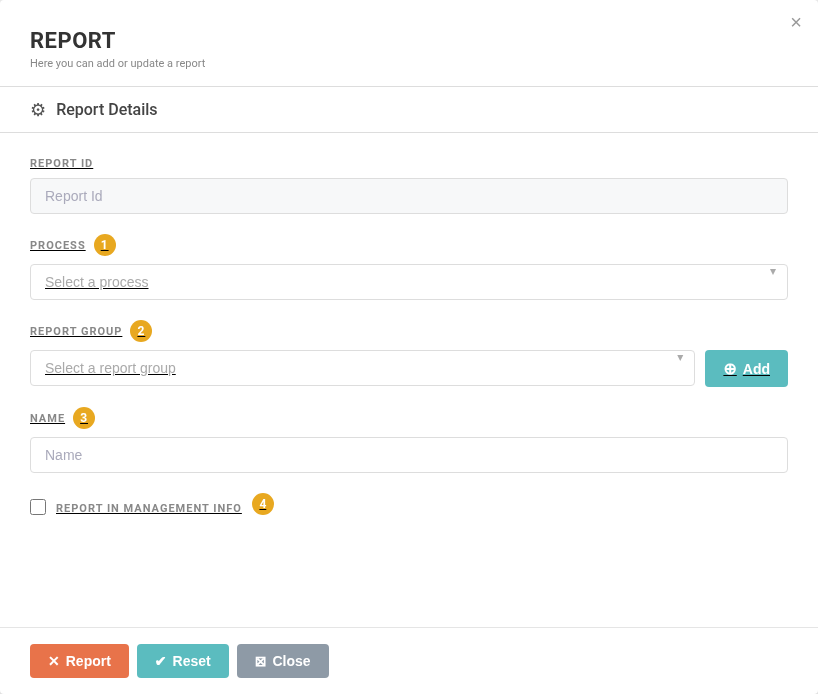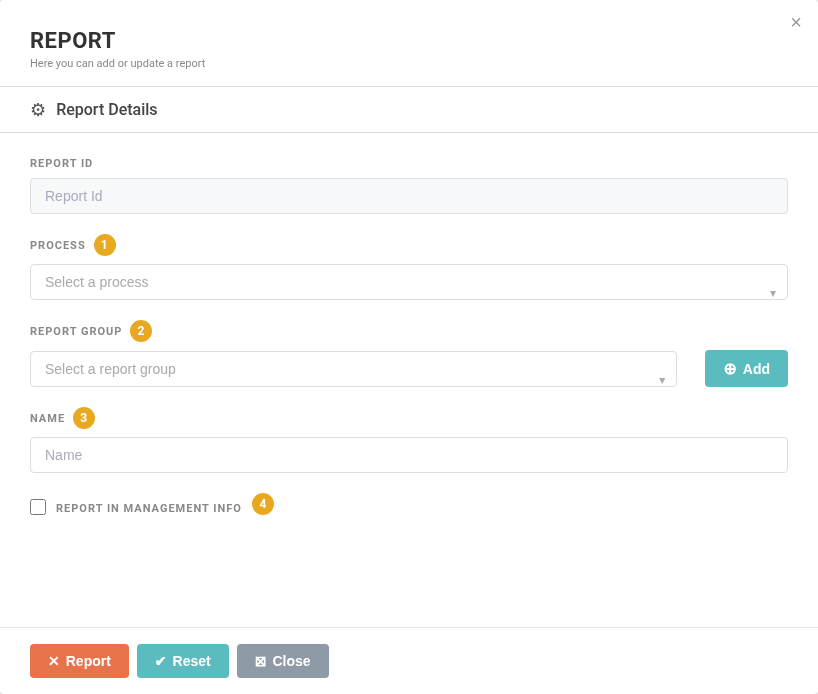--- a/index.html
+++ b/index.html
@@ -59,20 +59,21 @@
       color: #555;
     }
     .section-title {
       font-size: 16px;
       color: #444;
       font-weight: 500;
     }
     .modal-body {
       padding: 24px 30px;
       flex: 1;
+      text-decoration: underline;
     }
     .field-group {
       margin-bottom: 20px;
     }
     .field-label {
       font-size: 11px;
       font-weight: 700;
       color: #888;
       letter-spacing: 1px;
       text-transform: uppercase;
@@ -106,21 +107,21 @@
     }
     .field-input::placeholder {
       color: #aab;
     }
     .name-input {
       background: #fff;
     }
     .select-wrapper {
       position: relative;
       display: flex;
-      align-items: flex-end;
+      align-items: flex-start;
     }
     .select-wrapper select {
       width: 100%;
       padding: 9px 36px 9px 14px;
       border: 1px solid #ddd;
       border-radius: 4px;
       font-size: 14px;
       color: #aaa;
       background: #fff;
       appearance: none;
@@ -130,21 +131,21 @@
     }
     .select-wrapper .chevron {
       position: absolute;
       right: 12px;
       pointer-events: none;
       color: #aaa;
       font-size: 12px;
     }
     .report-group-row {
       display: flex;
-      gap: 28px;
+      gap: 10px;
       align-items: stretch;
     }
     .report-group-row .select-wrapper {
       flex: 1;
     }
     .add-btn {
       display: flex;
       align-items: center;
       gap: 6px;
       padding: 9px 18px;

